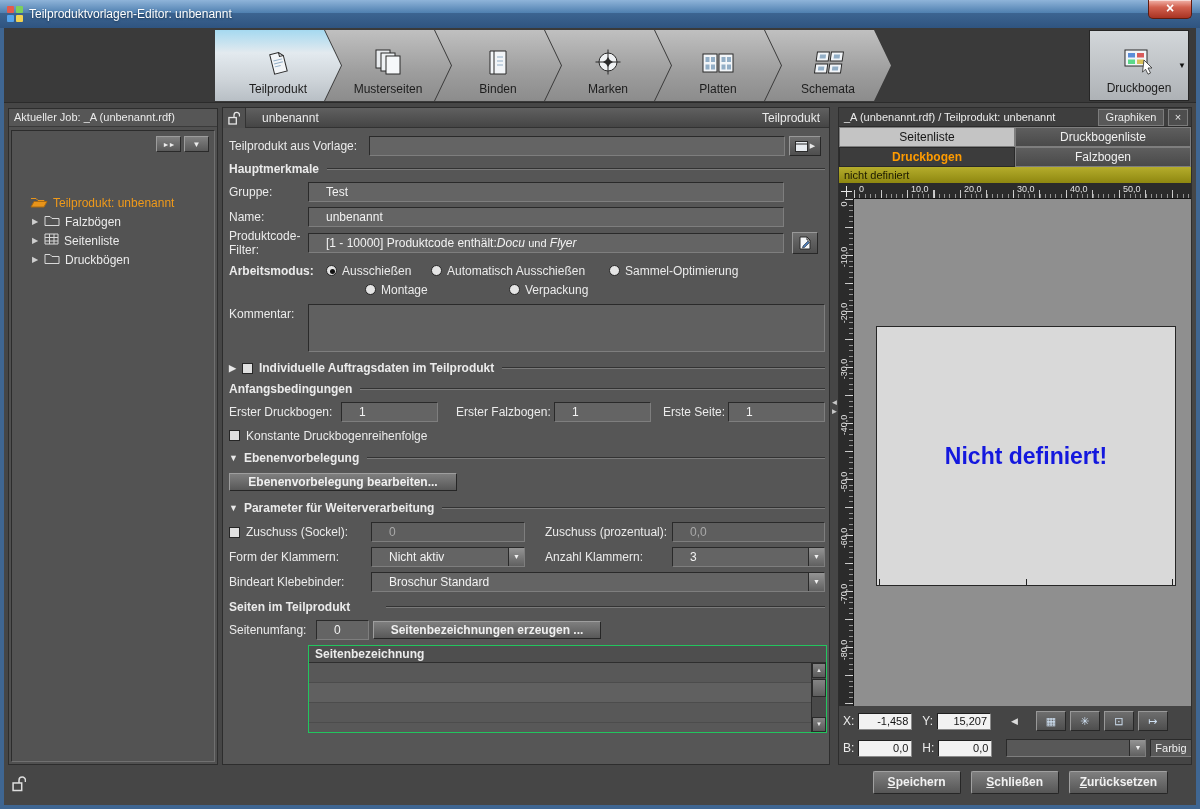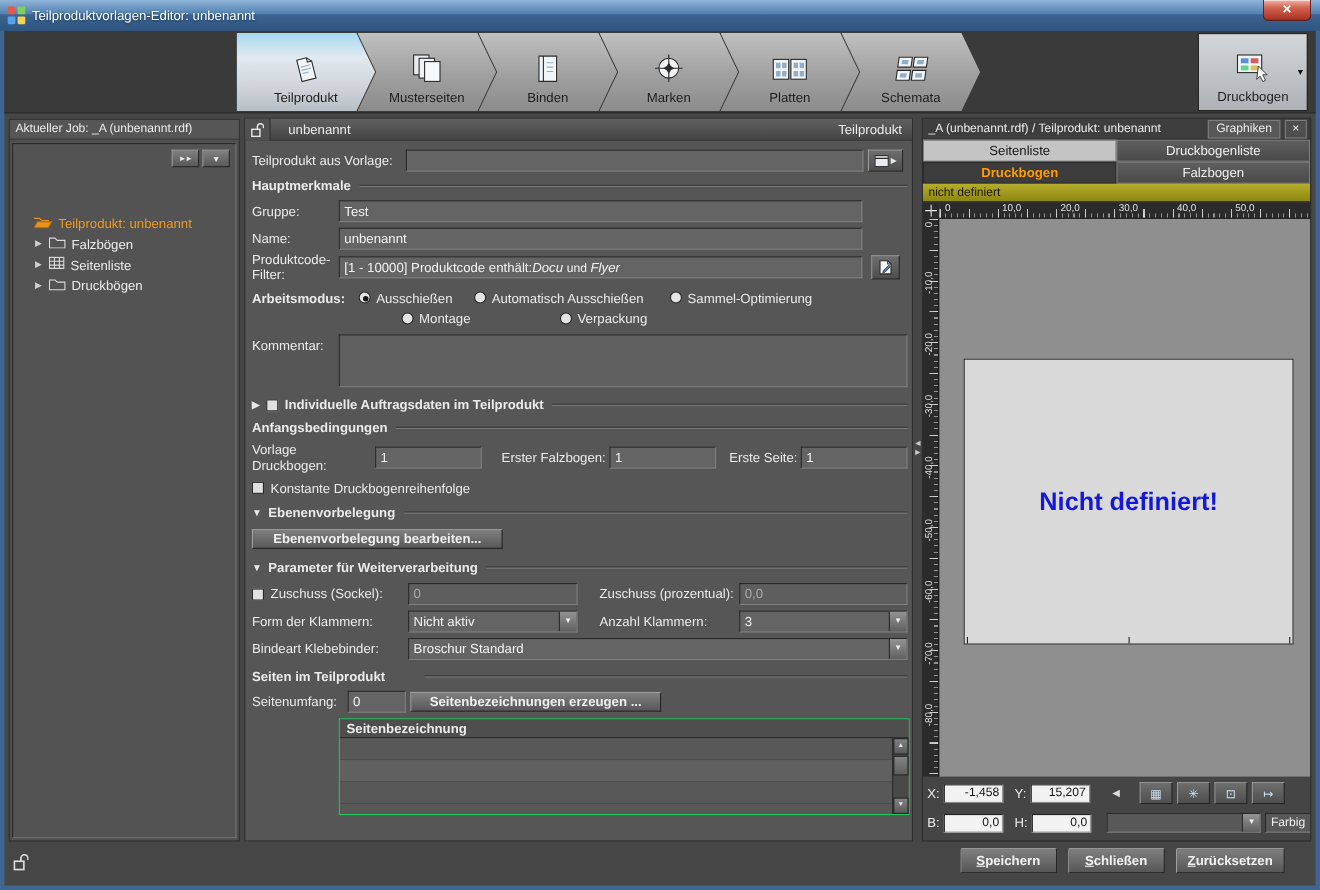--- a/index.html
+++ b/index.html
@@ -59,21 +59,21 @@
 
   
   #main{position:absolute;left:218px;top:79px;width:608px;height:658px;background:#565656;border:1px solid #2d2d2d;}
   #main-header{height:20px;background:linear-gradient(#606060,#454545);border-bottom:1px solid #323232;display:flex;align-items:center;}
   #main-lock{width:23px;height:20px;border-right:1px solid #333;background:#515151;display:flex;align-items:center;justify-content:center;}
   #main-title{margin-left:16px;}
   #main-type{margin-left:auto;margin-right:9px;}
   #main-body{position:absolute;left:0;top:20px;right:0;bottom:0;padding:8px 4px 0 6px;overflow:hidden;}
   .frow{display:flex;align-items:center;}
   .flabel{flex:none;}
-  .field{background:#646464;border:1px solid;border-color:#2a2a2a #7e7e7e #7e7e7e #2a2a2a;height:20px;line-height:18px;padding:0 4px;color:#f3f3f3;overflow:hidden;white-space:nowrap;}
+  .field{background:#646464;border:1px solid;border-color:#2a2a2a #7e7e7e #7e7e7e #2a2a2a;height:20px;line-height:18px;padding:0 17px;color:#f3f3f3;overflow:hidden;white-space:nowrap;}
   .field.dim{color:#a9a9a9;background:#5e5e5e;}
   .sec{display:flex;align-items:center;font-weight:bold;height:14px;}
   .sec .line{flex:1;height:2px;margin-left:8px;border-top:1px solid #333;border-bottom:1px solid #7a7a7a;}
   .tri{font-size:9px;color:#e8e8e8;margin-right:6px;}
   .radio{display:inline-flex;align-items:center;}
   .rdot{width:11px;height:11px;border-radius:50%;background:#e4e4e4;border:1px solid #262626;margin-right:5px;position:relative;flex:none;}
   .radio.checked .rdot::after{content:"";position:absolute;left:2.5px;top:2.5px;width:5px;height:5px;border-radius:50%;background:#101010;}
   .cb{width:11px;height:11px;background:#e0e0e0;border:1px solid #262626;margin-right:6px;flex:none;}
   .dd{position:relative;padding-right:18px;}
   .ddbtn{position:absolute;right:0;top:0;bottom:0;width:16px;background:linear-gradient(#949494,#606060);border-left:1px solid #2a2a2a;
@@ -373,21 +373,21 @@
         <span>Individuelle Auftragsdaten im Teilprodukt</span>
           <span class="line"></span>
       </div>
 
       <div class="sec" style="margin:2px 0 6px 0;">
         <span>Anfangsbedingungen</span>
           <span class="line"></span>
       </div>
 
       <div class="frow" style="margin-bottom:6px;">
-        <span class="flabel" style="width:112px;">Vorlage Druckbogen:</span>
+        <span class="flabel" style="width:112px;">Erster Druckbogen:</span>
         <span class="field" style="width:97px;">1</span>
         <span class="flabel" style="width:98px;margin-left:18px;">Erster Falzbogen:</span>
         <span class="field" style="width:97px;">1</span>
         <span class="flabel" style="width:65px;margin-left:12px;">Erste Seite:</span>
         <span class="field" style="width:97px;">1</span>
       </div>
 
       <div class="frow" style="height:15px;margin-bottom:8px;">
         <span class="cb"></span>
         <span>Konstante Druckbogenreihenfolge</span>

